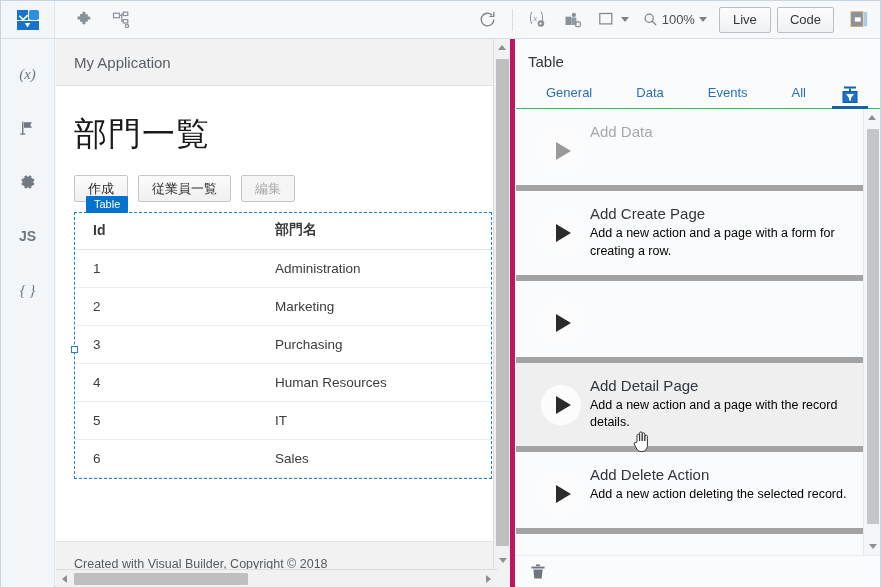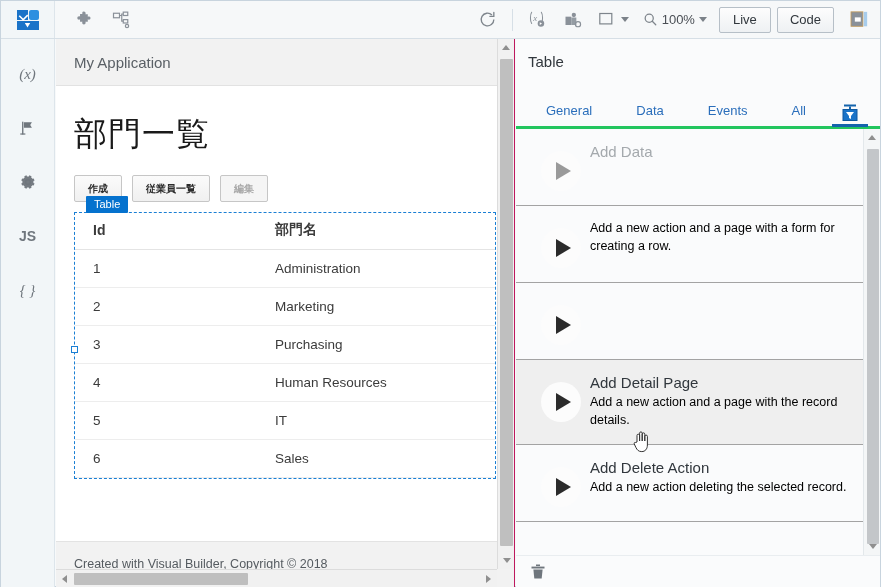--- a/index.html
+++ b/index.html
@@ -72,38 +72,38 @@
     color:#6f767d; font-size:15px; cursor:pointer;
   }
   .rail-icon.mono{ font-family:"Liberation Serif", serif; font-style:italic; }
   .rail-icon.js{ font-weight:bold; font-size:14px; font-family:"Liberation Sans",sans-serif; font-style:normal;}
 
   
   .canvas-wrap{
     position:absolute; left:55px; top:38px;
     width:459px; height:548px;
     background:#4d7c0f;
-    border-right:1px solid #be185d;
+    border-right:5px solid #be185d;
   }
   .app-header{
     height:47px; background:#f2f2f2; border-bottom:1px solid #e2e2e2;
     display:flex; align-items:center; padding-left:18px;
   }
   .app-header-title{ font-size:15px; color:#5a6066; }
   .canvas-body{ position:relative; padding:0 18px; background:#fff; height:455px; }
   .page-title{
     font-size:33px; color:#1a1a1a; font-weight:400;
     padding-top:26px; padding-bottom:18px; letter-spacing:1px;
   }
   .btn-row{ display:flex; gap:10px; position:relative; }
   .vb-btn{
     height:27px; padding:0 13px; display:flex;align-items:center;justify-content:center;
     background:linear-gradient(#fbfbfb,#f0f0f0);
     border:1px solid #c6c6c6; border-radius:2px;
-    font-size:10px; color:#2b2b2b; cursor:pointer;font-weight:bold;
+    font-size:13px; color:#2b2b2b; cursor:pointer;
   }
   .vb-btn.disabled{ color:#a9a9a9; background:#f5f5f5; cursor:default; }
   .sel-badge{
     position:absolute; left:12px; top:21px;
     background:#0572ce; color:#fff; font-size:11px;
     padding:2px 8px 3px; border-radius:1px; z-index:5;
   }
   .table-sel{
     position:relative; margin-top:10px;
     border:1px dashed #1a7fd4; padding:0;
@@ -160,42 +160,41 @@
     position:absolute; left:515px; top:38px;
     width:364px; height:548px;
     background:#fafbfc;
     display:flex; flex-direction:column;
   }
   .insp-title{
     font-size:15px; color:#31373d; padding:14px 0 8px 12px;
   }
   .insp-tabs{
     display:flex; align-items:flex-end; gap:0;
-    border-bottom:3px solid #22c55e; padding:0 8px;
+    border-bottom:1px solid #22c55e; padding:0 8px;
     height:31px;
-    margin-top:20px;
   }
   .insp-tab{
     flex:1 1 auto; text-align:center; font-size:13px; color:#2a6ebb;
     padding-bottom:8px; cursor:pointer;
   }
   .insp-tab.icon-tab{ flex:0 0 44px; padding-bottom:3px; position:relative; }
   .insp-tab.icon-tab .underline{
     position:absolute; left:4px; right:4px; bottom:-1px; height:3px; background:#1464ac;
   }
   .wand{
     width:18px;height:19px;margin:0 auto; position:relative;
   }
   .insp-list{
     flex:1 1 auto; position:relative; overflow:hidden;
     background:#fafbfc;
   }
   .insp-row{
     display:flex; align-items:flex-start; gap:0;
-    padding:14px 22px 14px 16px; border-bottom:1px solid #a3a3a3;
+    padding:14px 22px 14px 16px; border-bottom:6px solid #a3a3a3;
     cursor:pointer; position:relative;
   }
   .insp-row.hovered{ background:#efefef; }
   .play-wrap{ flex:0 0 58px; display:flex; align-items:center; justify-content:center; padding-top:8px;}
   .play{
     width:40px;height:40px;border-radius:50%;background:#fcfcfc;
     display:flex;align-items:center;justify-content:center;
   }
   .play .tri{
     width:0;height:0;border-top:9px solid transparent;border-bottom:9px solid transparent;
@@ -461,20 +460,21 @@
         </div>
       </div>
 
       <div class="insp-row">
         <div class="play-wrap">
           <div class="play">
               <div class="tri"></div>
             </div>
         </div>
         <div class="insp-txt">
+          <div class="insp-h">Add Create Page</div>
           <div class="insp-d">Add a new action and a page with a form for creating a row.</div>
         </div>
       </div>
 
       <div class="insp-row">
         <div class="play-wrap">
           <div class="play">
               <div class="tri"></div>
             </div>
         </div>

